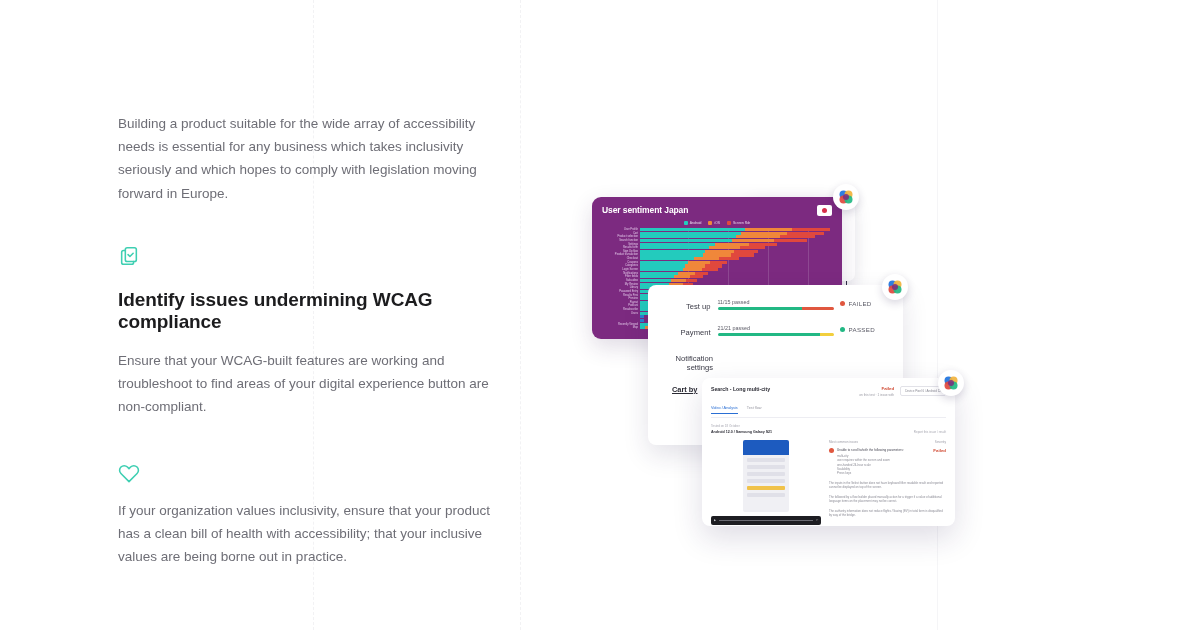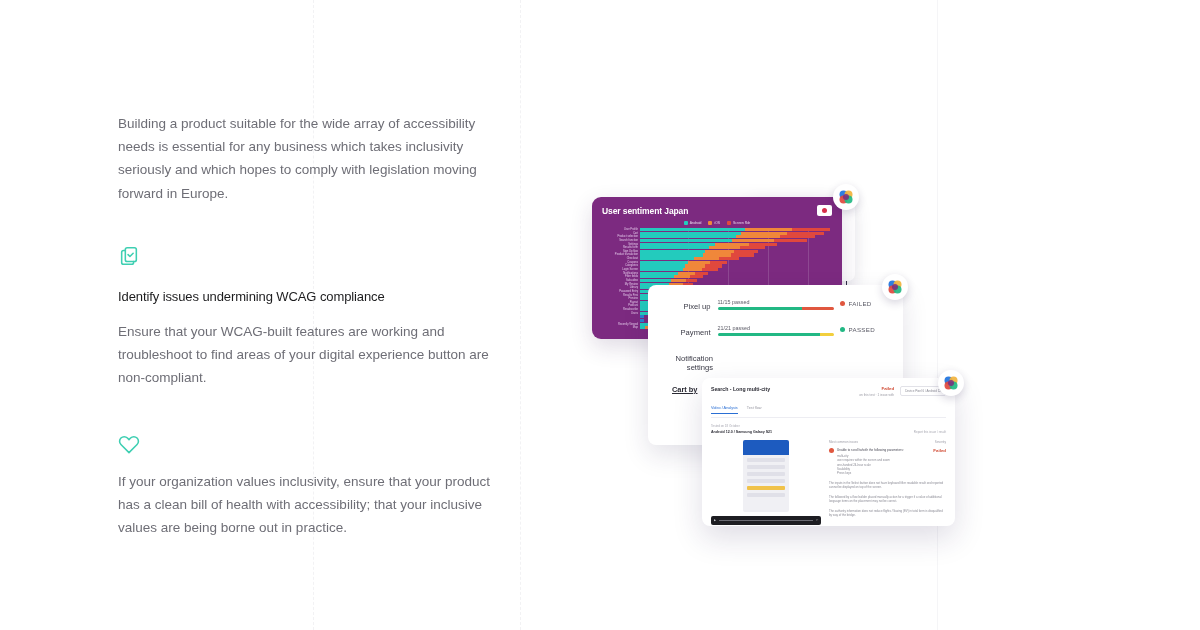--- a/index.html
+++ b/index.html
@@ -63,22 +63,22 @@
   .feature-icon {
     width: 22px;
     height: 22px;
     display: block;
     color: #3ecfb2;
   }
   .feature-icon svg { display: block; width: 22px; height: 22px; }
 
   .feature-title {
     margin-top: 22px;
-    font-size: 13px;
-    font-weight: 400;
+    font-size: 19px;
+    font-weight: 700;
     color: #1c1c1e;
     letter-spacing: -0.1px;
   }
 
   .feature-body {
     margin-top: 16px;
     font-size: 13.5px;
     line-height: 1.72;
     color: #6e6e76;
     width: 390px;
@@ -101,21 +101,21 @@
     top: 19px;
     width: 250px;
     height: 142px;
     background: #7c2a80;
     border-radius: 9px;
     overflow: hidden;
     box-shadow: 0 8px 22px rgba(60,30,90,0.16);
   }
   .sent-head {
     display: flex;
-    align-items: center;
+    align-items: flex-start;
     justify-content: space-between;
     padding: 8px 10px 2px 10px;
   }
   .sent-title {
     color: #ffffff;
     font-size: 8.5px;
     font-weight: 700;
     letter-spacing: -0.1px;
   }
   .flag-badge {
@@ -577,21 +577,21 @@
             <span class="seg a" style="width: 5.225px;"></span>
             <span class="seg b" style="width: 2.375px;"></span>
             <span class="seg c" style="width: 1.9px;"></span>
           </div>
         </div>
     </div>
 
     <div class="card card-results">
       <div id="results-rows">
           <div class="res-row">
-            <div class="res-name">Pixel up</div>
+            <div class="res-name">Test up</div>
             <div class="res-mid">
               <div class="res-count">11/15 passed</div>
               <div class="res-bar">
                 <span class="ok" style="width: 73%;"></span>
                 <span class="bad" style="width: 27%;"></span>
               </div>
             </div>
             <div class="res-status">
               <span class="status-dot fail"></span>
               <span class="status-text">FAILED</span>

